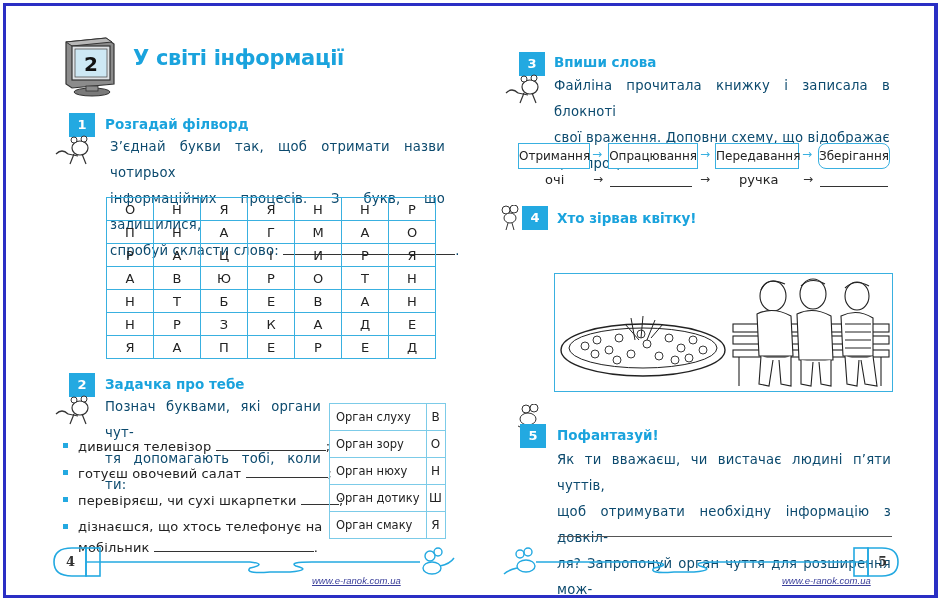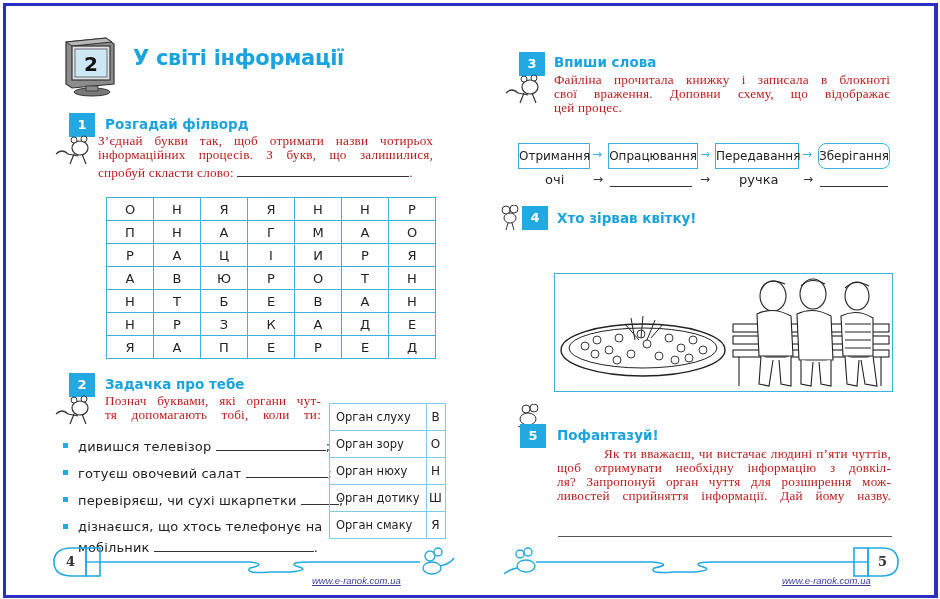--- a/index.html
+++ b/index.html
@@ -10,21 +10,21 @@
   .right-page { left:465px; width:463px; }
 
   
   .monitor { position:absolute; left:52px; top:28px; width:64px; height:64px; }
   .chapter-title { position:absolute; left:127px; top:40px; font-size:21px; font-weight:bold; color:#1aa3dd; letter-spacing:-0.3px; white-space:nowrap; }
 
   
   .badge { position:absolute; width:26px; height:24px; background:#23a9e1; color:#fff; font-weight:bold; font-size:13px; text-align:center; line-height:24px; }
   .task-title { position:absolute; font-weight:bold; font-size:13.5px; color:#1aa3dd; white-space:nowrap; }
   .mouse { position:absolute; }
-  .para { position:absolute; font-size:13.2px; line-height:14px; text-align:justify; letter-spacing:0.2px; color:#b91c1c;font-family:Liberation Serif, serif; }
+  .para { position:absolute; font-size:13.2px; line-height:26px; text-align:justify; letter-spacing:0.2px; color:#0c4a6e; }
 
   
   .filword { position:absolute; left:100px; top:191px; border-collapse:collapse; }
   .filword td { width:46px; height:22px; border:1px solid #39b0e0; text-align:center; font-size:13px; padding:0; color:#222; }
 
   
   .bullets { position:absolute; left:55px; top:430px; width:260px; }
   .bullet { position:relative; font-size:13px; line-height:20px; padding-left:17px; margin-bottom:6px; white-space:nowrap; letter-spacing:0.15px; }
   .bullet .dot { position:absolute; left:2px; top:7px; width:5px; height:5px; background:#23a9e1; }
   .blank { display:inline-block; border-bottom:1px solid #333; height:14px; vertical-align:baseline; }
@@ -69,21 +69,21 @@
 
     <div class="badge" style="left:63px; top:107px;">1</div>
     <div class="task-title" style="left:99px; top:110px;">Розгадай філворд</div>
     <svg class="mouse" style="left:48px; top:128px;" width="42" height="34" viewBox="0 0 42 34">
       <path d="M2,20 Q8,14 14,20" fill="none" stroke="#333" stroke-width="1.2"></path>
       <ellipse cx="26" cy="14" rx="8" ry="7" fill="#fff" stroke="#333" stroke-width="1.2"></ellipse>
       <circle cx="20" cy="6" r="3" fill="#fff" stroke="#333"></circle>
         <circle cx="30" cy="5" r="3" fill="#fff" stroke="#333"></circle>
       <path d="M20,20 L16,30 M28,20 L32,30 M14,20 L24,22" stroke="#333" stroke-width="1.2" fill="none"></path>
     </svg>
-    <div class="para" style="left:92px; top:128px; width:335px;">
+    <div class="para" style="left:104px; top:128px; width:335px;">
       <div style="text-align:justify;text-align-last:justify;">З’єднай букви так, щоб отримати назви чотирьох</div>
       <div style="text-align:justify;text-align-last:justify;">інформаційних процесів. З букв, що залишилися,</div>
       <div style="white-space:nowrap;"><span>спробуй скласти слово:</span> <span class="blank" style="width:172px;"></span>.</div>
     </div>
 
     <table class="filword">
       <tbody id="filword-body">
           <tr>
             <td>О</td>
             <td>Н</td>
@@ -310,21 +310,21 @@
 
     <svg class="mouse" style="left:508px; top:398px;" width="30" height="28" viewBox="0 0 30 28">
       <circle cx="12" cy="5" r="4" fill="#fff" stroke="#333"></circle>
         <circle cx="20" cy="4" r="4" fill="#fff" stroke="#333"></circle>
       <ellipse cx="14" cy="15" rx="8" ry="6" fill="#fff" stroke="#333"></ellipse>
       <path d="M4,22 Q10,26 18,22" fill="none" stroke="#333"></path>
     </svg>
     <div class="badge" style="left:514px; top:418px;">5</div>
     <div class="task-title" style="left:551px; top:421px;">Пофантазуй!</div>
     <div class="para" style="left:551px; top:441px; width:334px;">
-      <div style="text-align-last:justify;margin-left:47px;">Як ти вважаєш, чи вистачає людині п’яти чуттів,</div>
+      <div style="text-align-last:justify;">Як ти вважаєш, чи вистачає людині п’яти чуттів,</div>
       <div style="text-align-last:justify;">щоб отримувати необхідну інформацію з довкіл-</div>
       <div style="text-align-last:justify;">ля? Запропонуй орган чуття для розширення мож-</div>
       <div style="text-align-last:justify;">ливостей сприйняття інформації. Дай йому назву.</div>
     </div>
     <div class="answer-line"></div>
 
     <svg class="footer-svg" style="left:496px; top:540px;" width="400" height="34" viewBox="0 0 400 34">
       <g>
         <circle cx="18" cy="8" r="4" fill="none" stroke="#23a9e1" stroke-width="1.4"></circle>
         <circle cx="26" cy="6" r="4" fill="none" stroke="#23a9e1" stroke-width="1.4"></circle>

